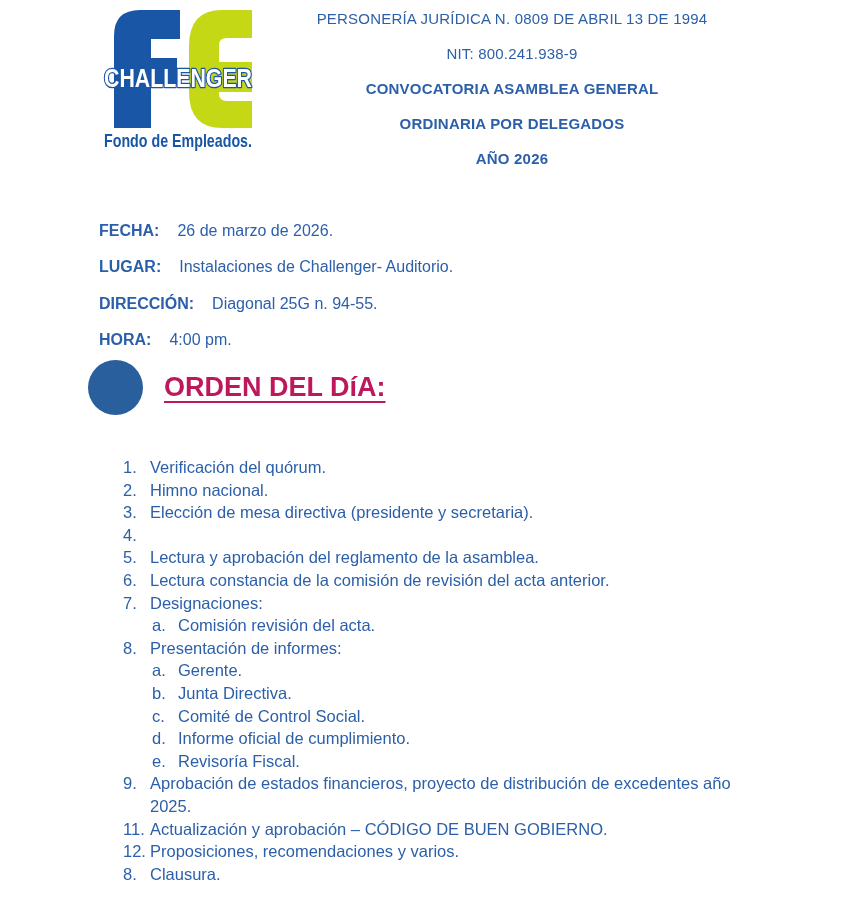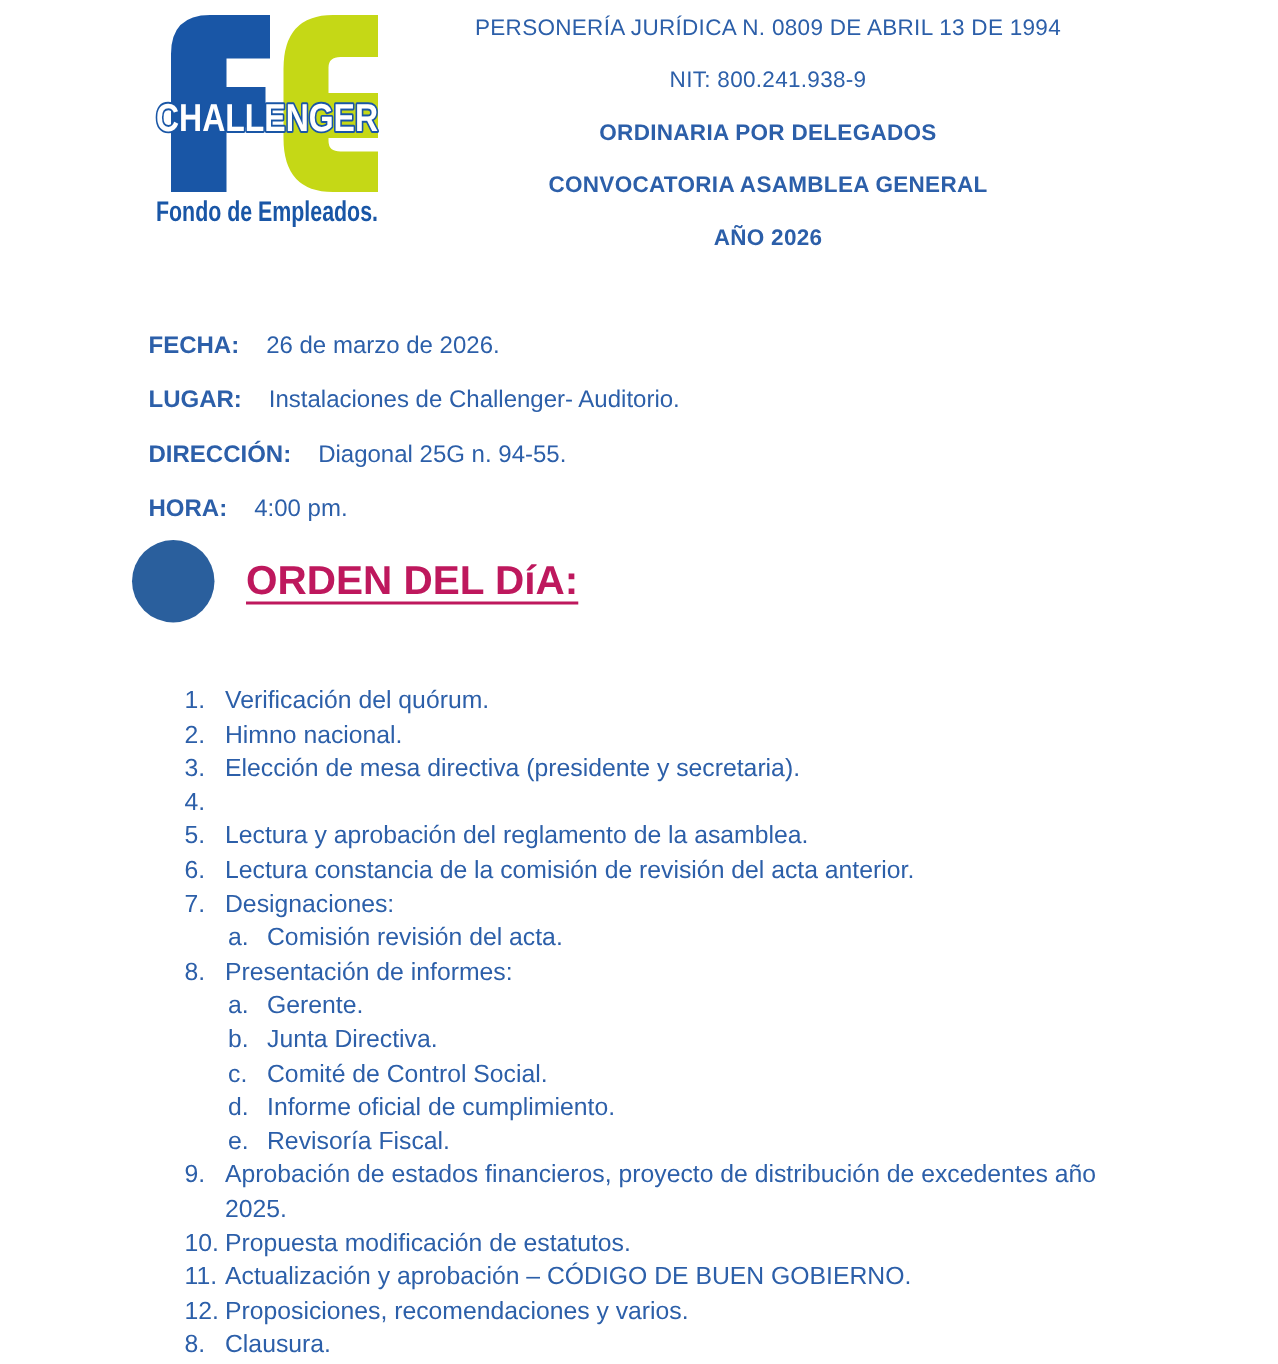--- a/index.html
+++ b/index.html
@@ -94,22 +94,22 @@
       <path d="M 40,2 L 80,2 L 80,31 L 51,31 L 51,50 L 77,50 L 77,77 L 51,77 L 51,120 L 14,120 L 14,28 Q 14,2 40,2 Z" fill="#1956A6"></path>
       <path d="M 122,2 Q 89,2 89,38 L 89,84 Q 89,120 122,120 L 152,120 L 152,93 L 127,93 Q 119,93 119,86 L 119,84 L 152,84 L 152,54 L 119,54 L 119,37 Q 119,30 127,30 L 152,30 L 152,2 Z" fill="#C5D816"></path>
       <text x="4" y="79" textLength="148" lengthAdjust="spacingAndGlyphs" font-size="26" font-weight="bold" fill="#ffffff" stroke="#1956A6" stroke-width="2.6" stroke-linejoin="round" paint-order="stroke" font-family="Liberation Sans, DejaVu Sans, sans-serif">CHALLENGER</text>
       <text x="4" y="139" textLength="148" lengthAdjust="spacingAndGlyphs" font-size="19" font-weight="bold" fill="#1956A6" font-family="Liberation Sans, DejaVu Sans, sans-serif">Fondo de Empleados.</text>
     </svg>
   </div>
 
   <div class="header">
     <p>PERSONERÍA JURÍDICA N. 0809 DE ABRIL 13 DE 1994</p>
     <p>NIT: 800.241.938-9</p>
+    <p class="bold">CONVOCATORIA ASAMBLEA GENERAL</p>
     <p class="bold">ORDINARIA POR DELEGADOS</p>
-    <p class="bold">CONVOCATORIA ASAMBLEA GENERAL</p>
     <p class="bold">AÑO 2026</p>
   </div>
 
   <div class="details" id="details">
   <p class="detail-row"><span class="detail-label">FECHA:</span><span class="detail-value">26 de marzo de 2026.</span></p>
 
   <p class="detail-row"><span class="detail-label">LUGAR:</span><span class="detail-value">Instalaciones de Challenger- Auditorio.</span></p>
 
   <p class="detail-row"><span class="detail-label">DIRECCIÓN:</span><span class="detail-value">Diagonal 25G n. 94-55.</span></p>
 
@@ -187,24 +187,20 @@
   <li class="agenda-item level2">
     <span class="agenda-marker">e.</span>
     <span class="agenda-text">Revisoría Fiscal.</span>
   </li>
 
   <li class="agenda-item level1">
     <span class="agenda-marker">9.</span>
     <span class="agenda-text">Aprobación de estados financieros, proyecto de distribución de excedentes año 2025.</span>
   </li>
 
-  <li class="agenda-item level1">
-    <span class="agenda-marker">10.</span>
-    <span class="agenda-text">Propuesta modificación de estatutos.</span>
-  </li>
 
   <li class="agenda-item level1">
     <span class="agenda-marker">11.</span>
     <span class="agenda-text">Actualización y aprobación – CÓDIGO DE BUEN GOBIERNO.</span>
   </li>
 
   <li class="agenda-item level1">
     <span class="agenda-marker">12.</span>
     <span class="agenda-text">Proposiciones, recomendaciones y varios.</span>
   </li>

